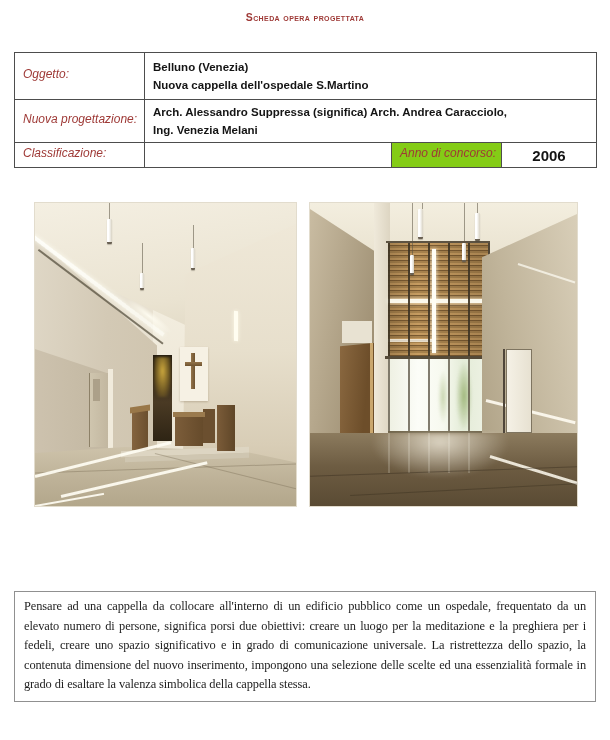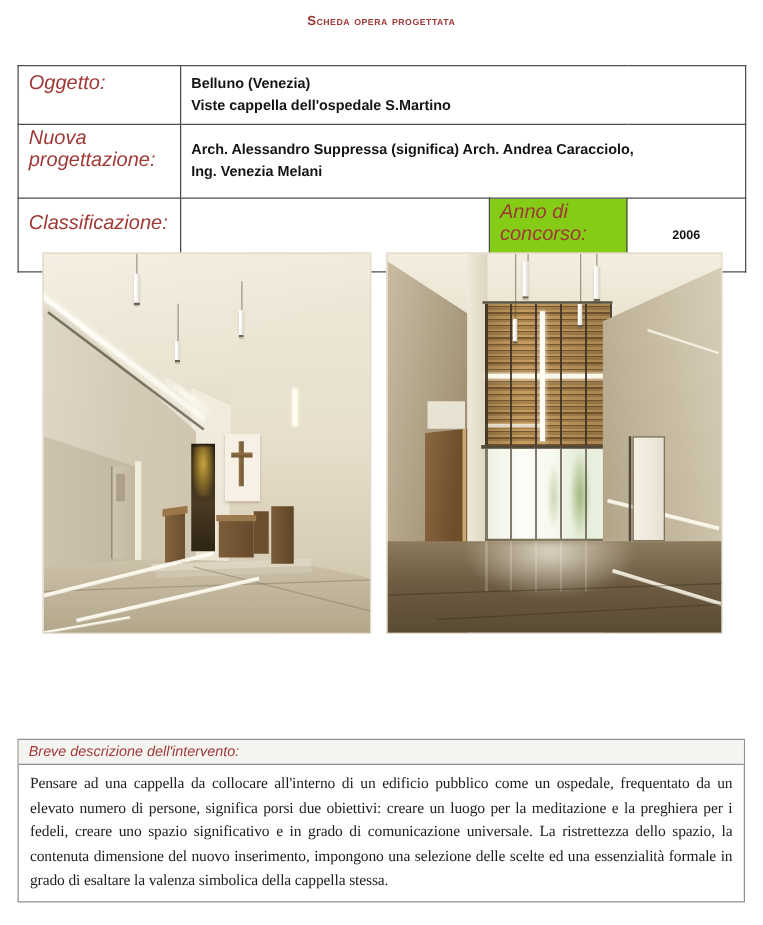--- a/index.html
+++ b/index.html
@@ -7,25 +7,25 @@
         font-family:"Liberation Sans",sans-serif;}
 
   
   .doc-title{position:absolute;left:0;top:11px;width:610px;text-align:center;
     color:#9e3936;font-weight:bold;font-size:10.5px;letter-spacing:.4px;
     font-variant:small-caps;}
 
   
   .info-table{position:absolute;left:14px;top:52px;width:582px;border-collapse:collapse;table-layout:fixed;}
   .info-table td{border:1px solid #4d4d4d;vertical-align:middle;}
-  .info-table td.lbl{color:#9e3936;font-style:italic;font-size:16px;padding:2px 4px 20px 8px;}
+  .info-table td.lbl{color:#9e3936;font-style:italic;font-size:12px;padding:2px 4px 6px 8px;}
   .info-table td.val{color:#141414;font-weight:bold;font-size:11.5px;padding:3px 4px 3px 8px;}
   .info-table td.val div{line-height:18px;}
   .info-table td.anno{background:#84cc16;}
-  .info-table td.year{font-weight:bold;font-size:10px;color:#141414;text-align:center;}
+  .info-table td.year{font-weight:bold;font-size:15px;color:#141414;text-align:center;}
   .r1{height:47px;}.r2{height:38px;}.r3{height:25px;}
 
   
   .figures{position:absolute;left:0;top:202px;width:610px;height:305px;}
   .render{position:absolute;top:0;height:305px;overflow:hidden;background:#e8e1d1;
           border:1px solid #e2dccd;box-sizing:border-box;
           box-shadow:inset 0 0 34px rgba(104,86,60,.30);}
   .render-left{left:34px;width:263px;}
   .render-right{left:309px;width:269px;}
   .render div{position:absolute;}
@@ -175,21 +175,21 @@
         <col style="width:130px">
         <col style="width:247px">
         <col style="width:110px">
         <col style="width:95px">
       </colgroup>
     <tbody>
         <tr class="r1">
       <td class="lbl">Oggetto:</td>
       <td class="val" colspan="3">
         <div>Belluno (Venezia)</div>
-        <div>Viste cappella dell'ospedale S.Martino</div>
+        <div>Nuova cappella dell'ospedale S.Martino</div>
       </td>
     </tr>
     <tr class="r2">
       <td class="lbl">Nuova progettazione:</td>
       <td class="val" colspan="3">
         <div>Arch. Alessandro Suppressa (significa) Arch. Andrea Caracciolo,</div>
         <div>Ing. Venezia Melani</div>
       </td>
     </tr>
     <tr class="r3">
@@ -282,17 +282,16 @@
       <div class="rr-reflect-bars"></div>
       <div class="rr-fstreak"></div>
       <div class="rr-sm1"></div>
       <div class="rr-sm2"></div>
     </div>
 
   </div>
 
 
   <div class="desc-block">
-    <div class="desc-head">Breve descrizione dell'intervento:</div>
     <div class="desc-body">Pensare ad una cappella da collocare all'interno di un edificio pubblico come un ospedale, frequentato da un elevato numero di persone, significa porsi due obiettivi: creare un luogo per la meditazione e la preghiera per i fedeli, creare uno spazio significativo e in grado di comunicazione universale. La ristrettezza dello spazio, la contenuta dimensione del nuovo inserimento, impongono una selezione delle scelte ed una essenzialità formale in grado di esaltare la valenza simbolica della cappella stessa.</div>
   </div>
 
 </div>
 
 </body></html>

